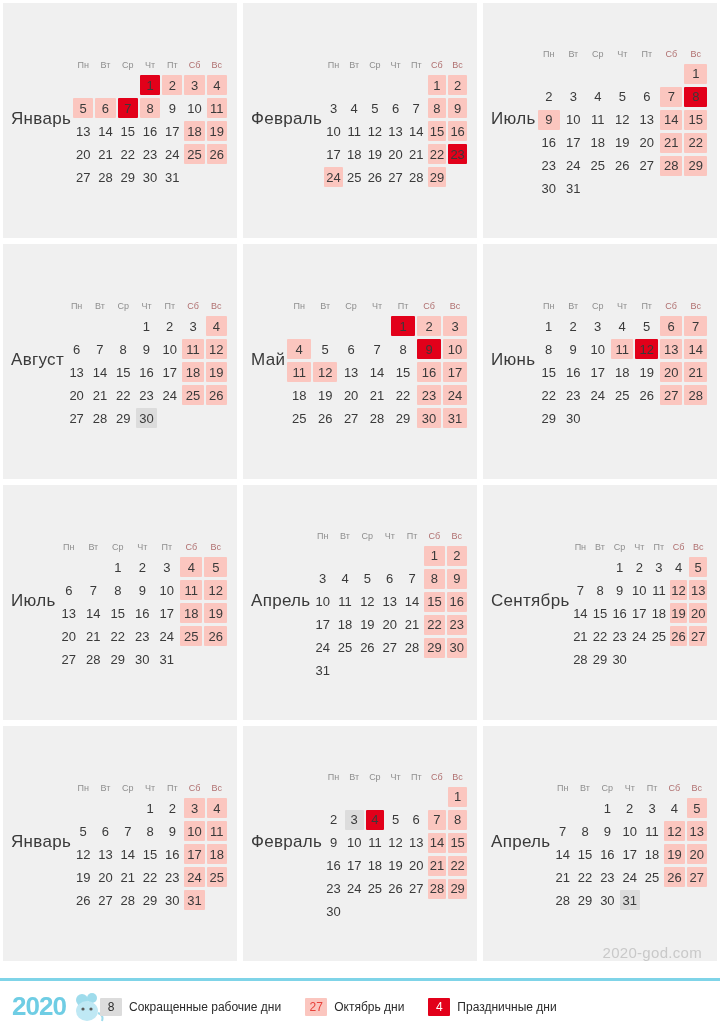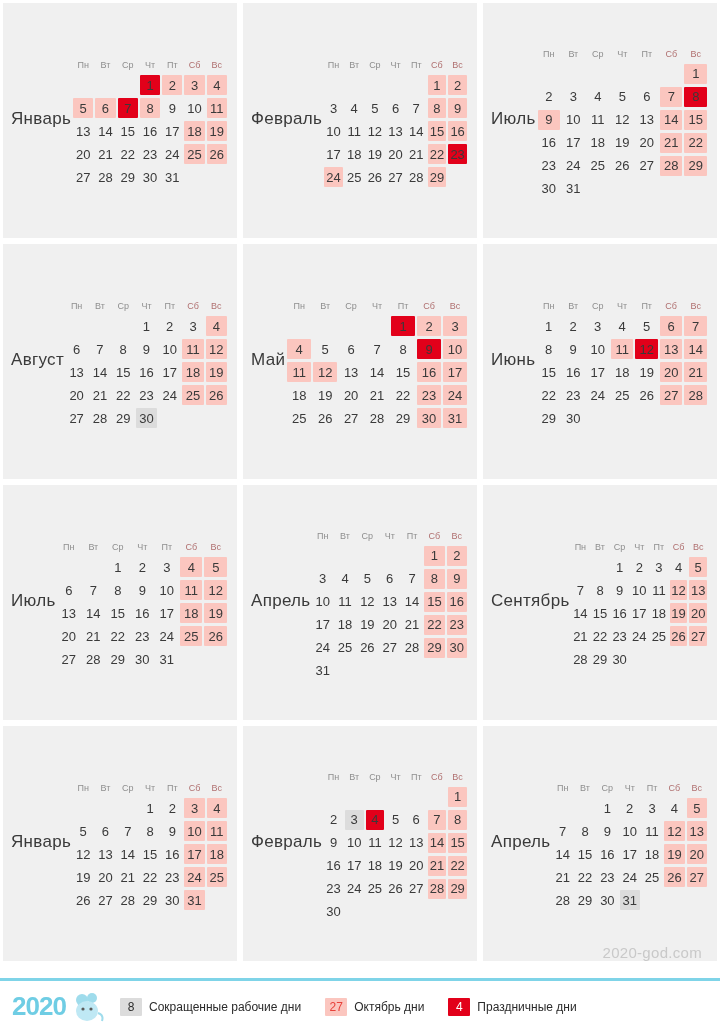--- a/index.html
+++ b/index.html
@@ -76,21 +76,21 @@
     position:absolute;
     left:0;top:978px;
     width:720px;height:54px;
     background:#ffffff;
     border-top:3px solid #7fd4e8;
     box-sizing:border-box;
     display:flex;
     align-items:center;
   }
   .logo{
-    width:120px;
+    width:100px;
     display:flex;
     align-items:center;
     gap:4px;
     padding-left:12px;
     box-sizing:border-box;
   }
   .logo-year{
     font-size:26px;
     font-weight:bold;
     color:#6fcde4;

